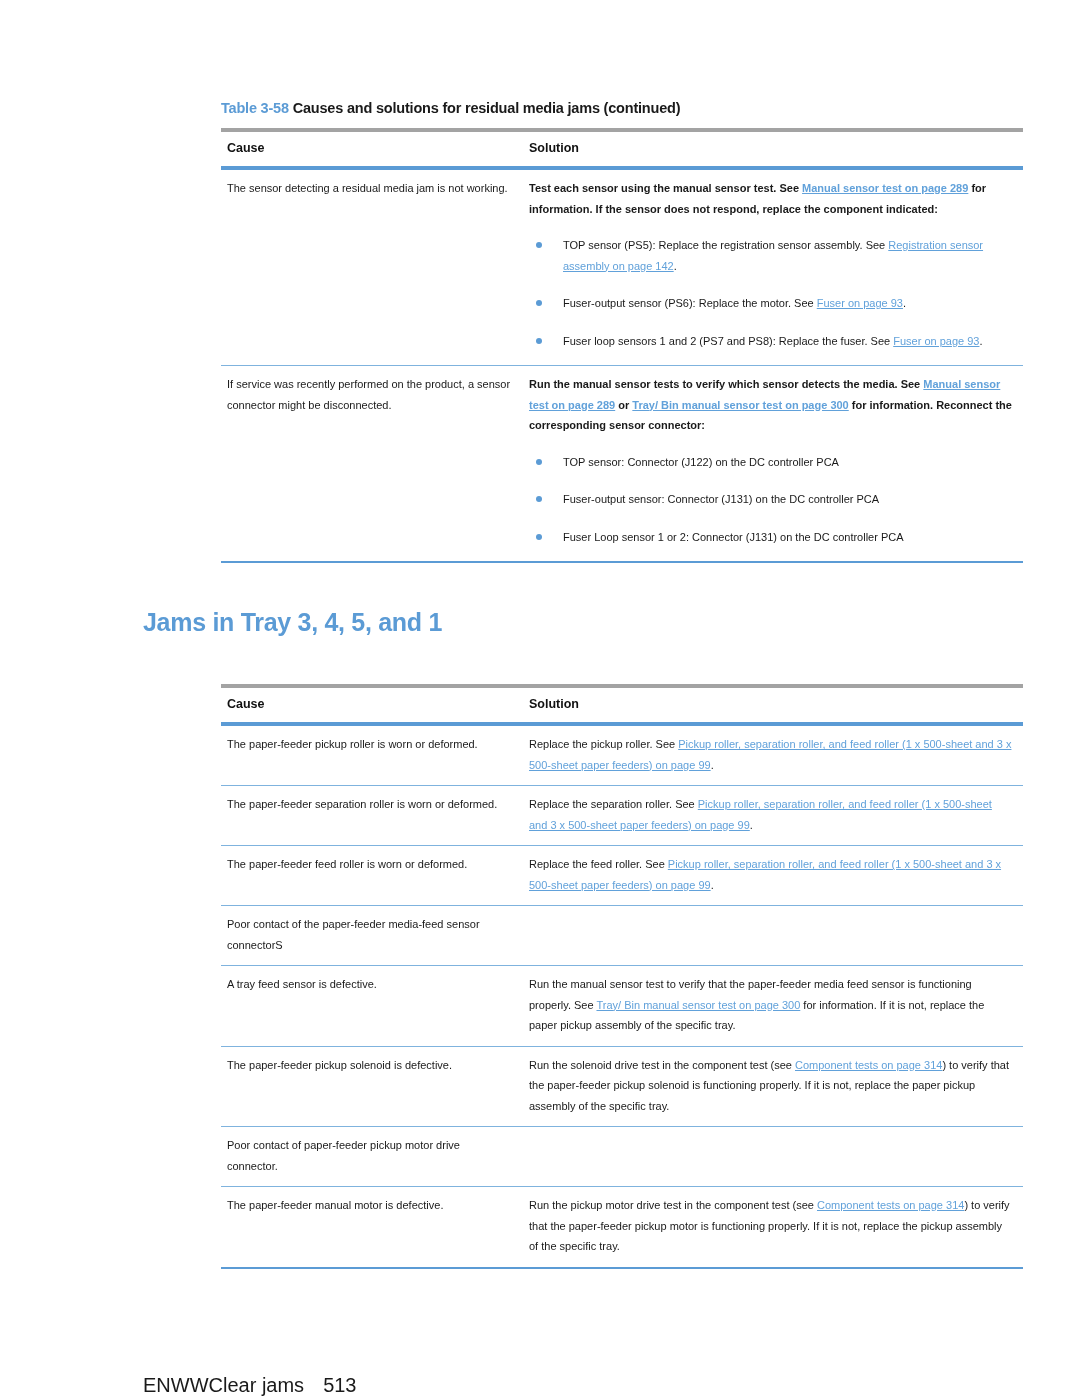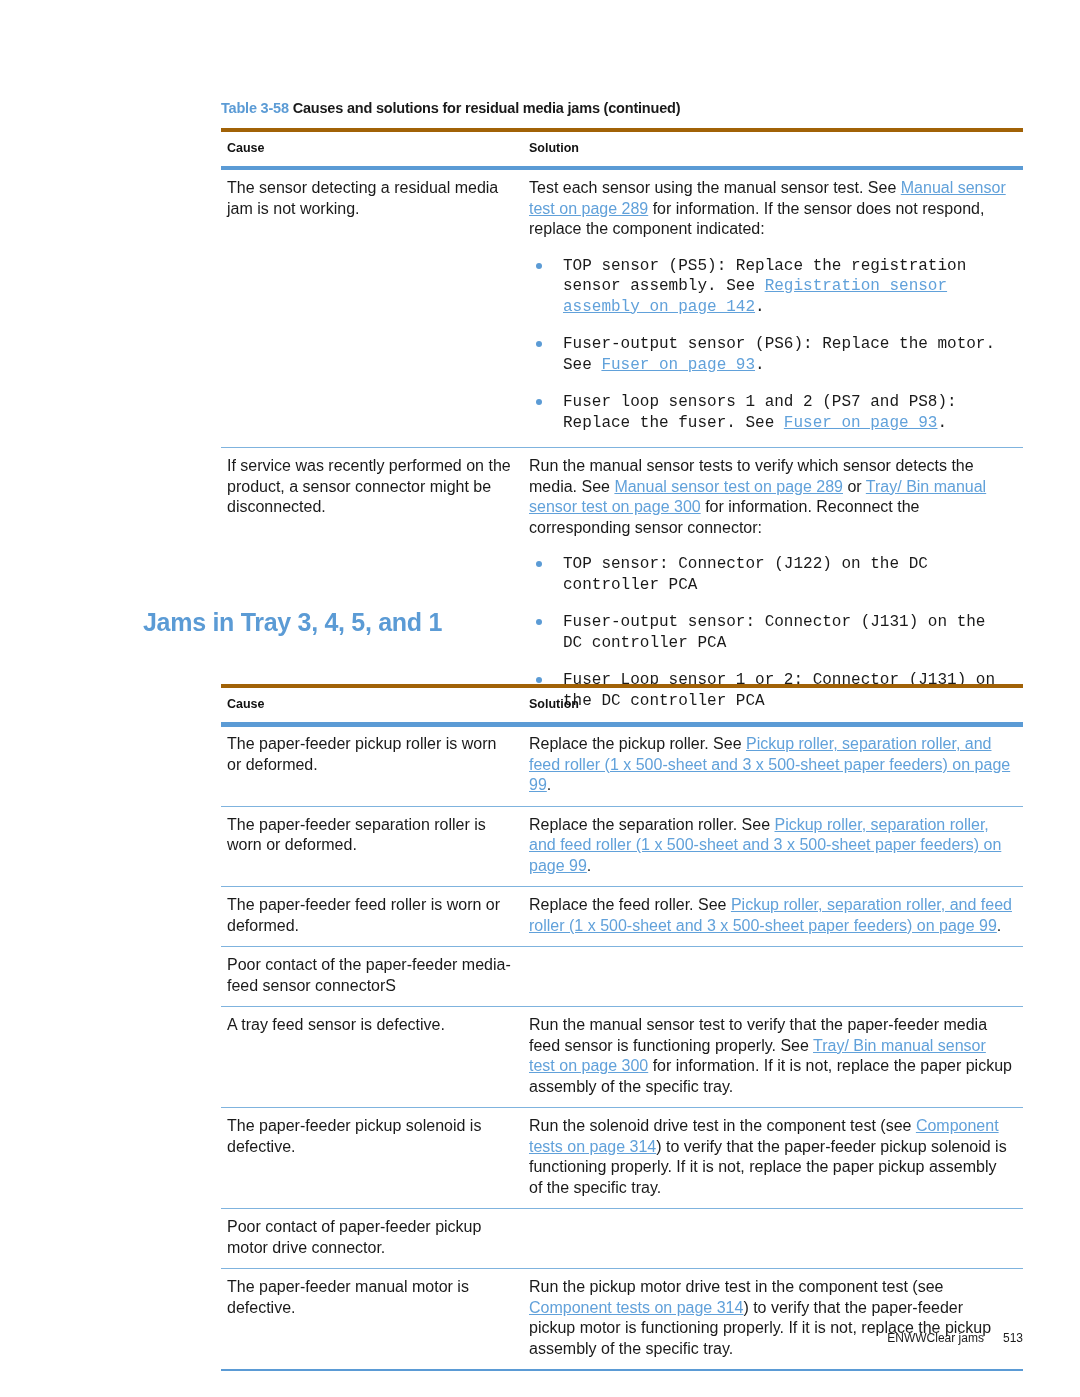--- a/index.html
+++ b/index.html
@@ -47,26 +47,26 @@
   }
   .tbl col.c-cause { width: 302px; }
   .tbl col.c-sol  { width: 500px; }
 
   .tbl thead th {
     text-align: left;
     font-size: 12.5px;
     font-weight: bold;
     color: #111;
     padding: 9px 6px 11px 6px;
-    border-top: 4px solid #a16207;
+    border-top: 4px solid #a3a3a3;
     border-bottom: 4px solid #5b9bd5;
     vertical-align: top;
   }
   .tbl tbody td {
-    font-size: 16px;
+    font-size: 11px;
     line-height: 20.5px;
     color: #1a1a1a;
     padding: 8px 10px 10px 6px;
     vertical-align: top;
     border-bottom: 1.6px solid #7fb3de;
   }
   .tbl tbody tr:last-child td { border-bottom: none; }
   .tbl.with-endrule {
     border-bottom: 2.5px solid #5b9bd5;
   }
@@ -80,21 +80,20 @@
   ul.blist {
     list-style: none;
     margin: 16px 0 4px 0;
     padding: 0;
   }
   ul.blist li {
     position: relative;
     padding-left: 34px;
     margin-bottom: 17px;
     line-height: 20.5px;
-    font-family: Liberation Mono, monospace;
   }
   ul.blist li:last-child { margin-bottom: 2px; }
   ul.blist li .bdot {
     position: absolute;
     left: 7px;
     top: 7px;
     width: 6px;
     height: 6px;
     border-radius: 50%;
     background: #5b9bd5;
@@ -109,33 +108,33 @@
     color: #5b9bd5;
     letter-spacing: -0.3px;
     white-space: nowrap;
   }
 
   
   .footer {
     position: absolute;
     left: 110px;
     right: 90px;
-    top: 1331px;
-    font-size: 12px;
+    top: 1374px;
+    font-size: 20px;
     color: #1a1a1a;
     display: flex;
-    justify-content: flex-end;
+    justify-content: flex-start;
     align-items: baseline;
   }
   .footer .f-right {
     display: flex;
     gap: 19px;
     align-items: baseline;
   }
-  .cellpara { margin: 0; }
+  .cellpara { margin: 0; font-weight: bold; }
 </style>
 </head>
 <body>
 
 <div class="page">
 
   <div class="tbl-caption" style="top:100px;">
     <span class="tnum">Table 3-58</span>
     <span>Causes and solutions for residual media jams (continued)</span>
   </div>

